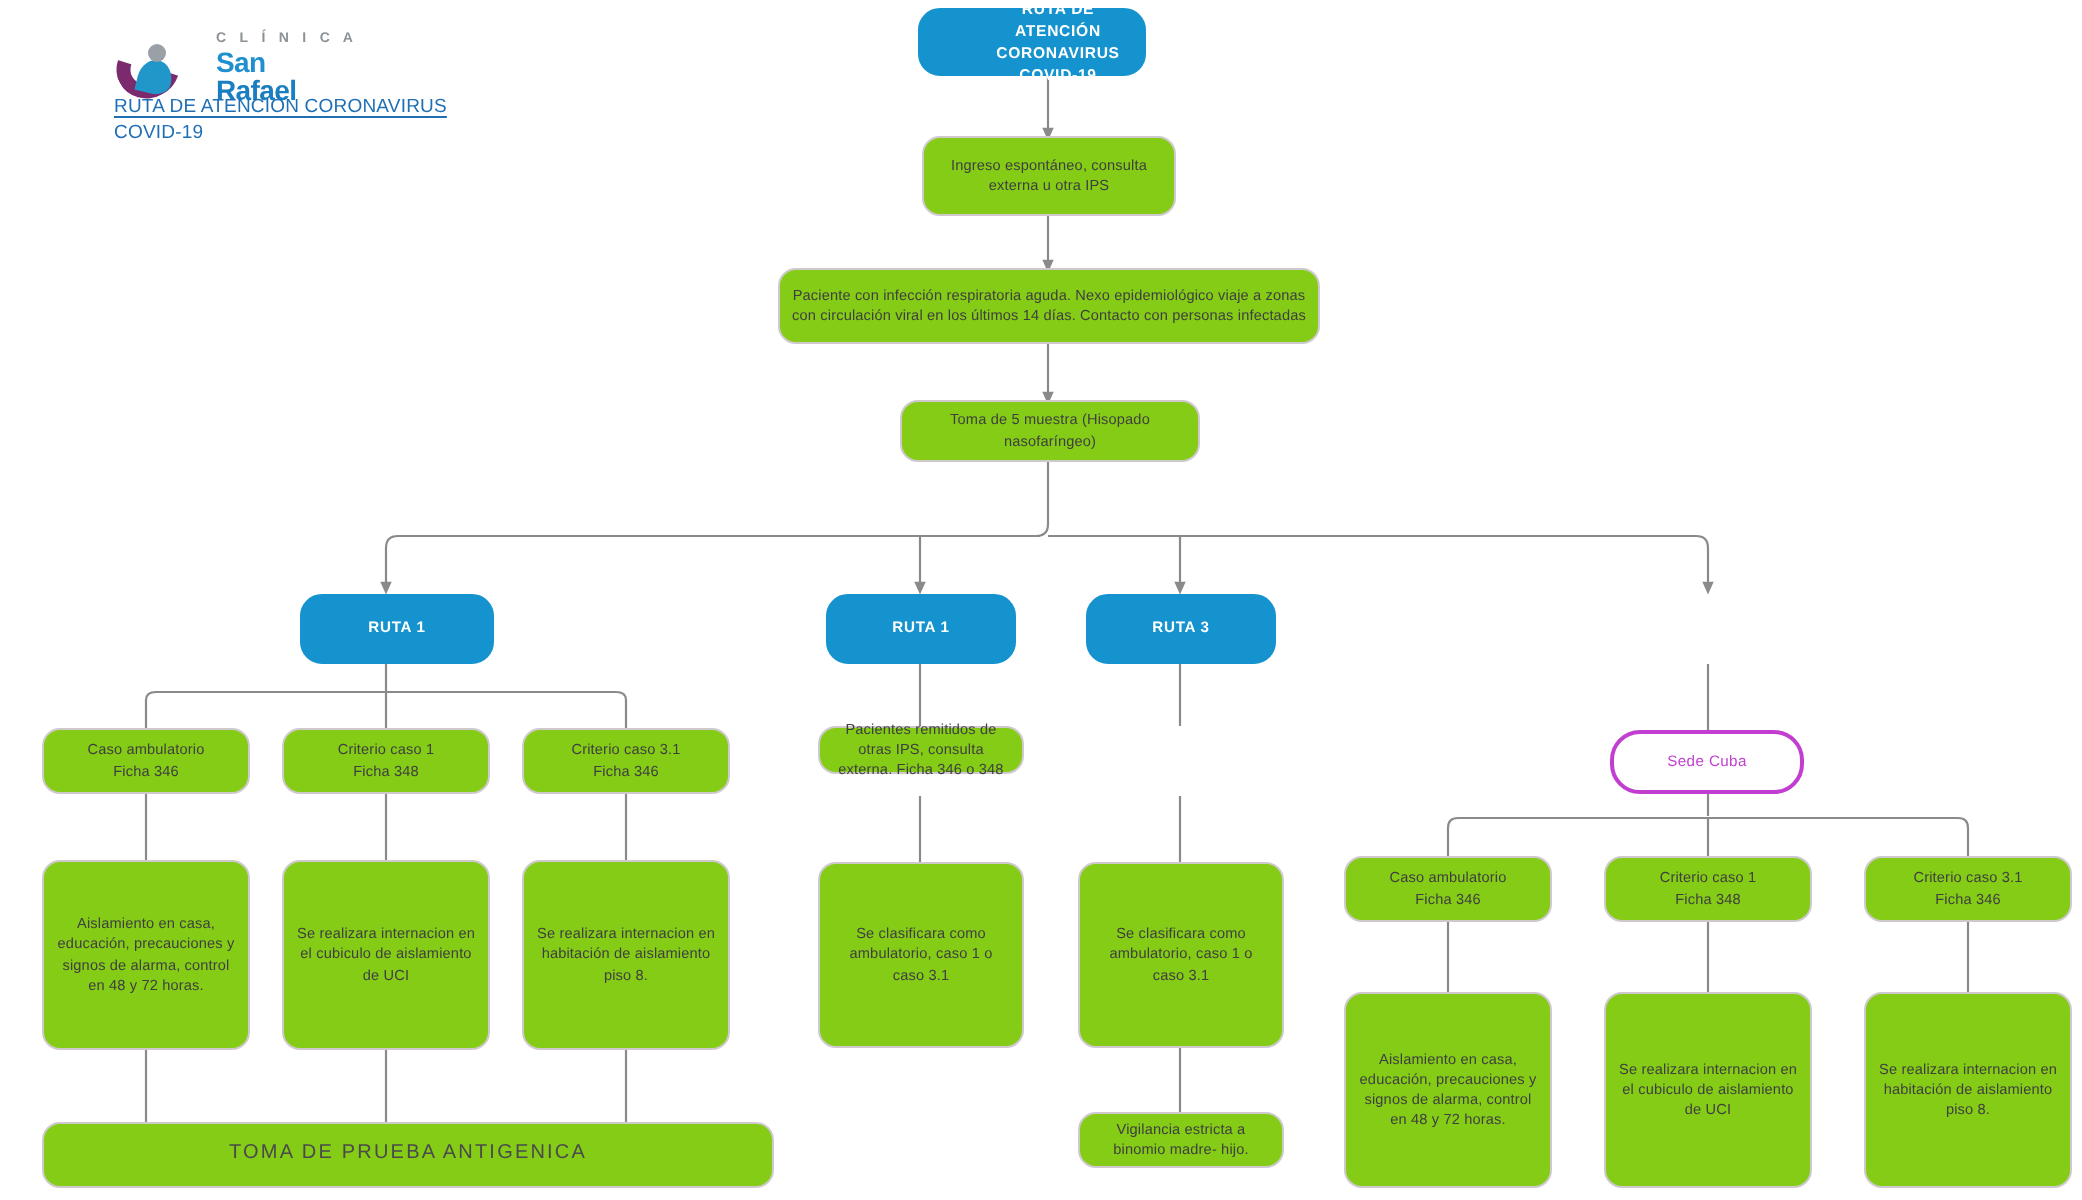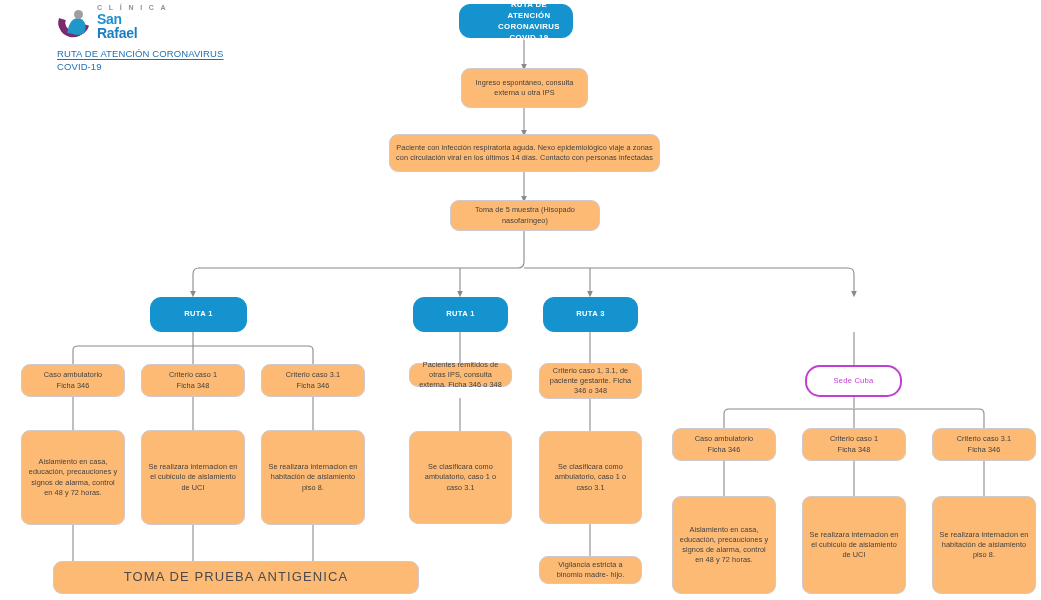--- a/index.html
+++ b/index.html
@@ -6,21 +6,21 @@
   html,body { background:#ffffff; }
   body {
     width:1041px; height:600px; position:relative; overflow:hidden;
     font-family:"Liberation Sans", sans-serif;
     color:#3b3b3b;
   }
   #canvas { position:absolute; inset:0; }
   svg.lines { position:absolute; left:0; top:0; width:1041px; height:600px; pointer-events:none; }
 
   
-  .logo-wrap { position:absolute; left:58px; top:4px; display:flex; align-items:center; gap:5px; }
+  .logo-wrap { position:absolute; left:58px; top:16px; display:flex; align-items:center; gap:16px; }
   .logo-mark { position:relative; width:34px; height:34px; }
   .logo-mark .ring {
     position:absolute; left:0; top:2px; width:32px; height:30px; border-radius:50%;
     border:7px solid #7b2a6e;
     border-top-color:transparent; border-right-color:transparent;
     transform:rotate(-28deg);
   }
   .logo-mark .body {
     position:absolute; left:11px; top:13px; width:17px; height:17px;
     background:#2196c9; border-radius:50% 50% 50% 0/60% 60% 40% 40%;
@@ -47,32 +47,32 @@
   .doc-title u { text-decoration:underline; text-underline-offset:2px; }
 
   
   .node {
     position:absolute; display:flex; align-items:center; justify-content:center;
     text-align:center; border-radius:9px;
     font-size:7.3px; line-height:10.2px; letter-spacing:0.08px;
     padding:3px 6px;
   }
   .node.gray {
-    background:#fdba74; border:1px solid #cfc9ce; color:#3f3f40;
+    background:#84cc16; border:1px solid #cfc9ce; color:#3f3f40;
   }
   .node.blue {
     background:#1593ce; border:1px solid #1593ce; color:#ffffff;
     font-weight:bold; font-size:7.6px; letter-spacing:0.35px; border-radius:11px;
   }
   .node.blue.big { font-size:7.8px; line-height:11px; }
   .node.purple {
     background:#ffffff; border:2px solid #c13ed0; color:#c13ed0;
     border-radius:15px; font-size:7.6px; letter-spacing:0.2px;
   }
-  .node.wide-bar { font-size:13px; letter-spacing:1.1px; color:#4a4a4c;margin-left:32px; }
+  .node.wide-bar { font-size:10px; letter-spacing:1.1px; color:#4a4a4c; }
 </style>
 </head>
 <body>
 
 <div id="canvas">
 
   <svg class="lines" viewBox="0 0 1041 600" xmlns="http://www.w3.org/2000/svg">
     <defs>
       <marker id="arw" markerWidth="7" markerHeight="7" refX="3.2" refY="3.2" orient="auto" markerUnits="strokeWidth">
         <path d="M0.4,0.6 L6.2,3.2 L0.4,5.8 z" fill="#8a8a8a"></path>
@@ -156,21 +156,20 @@
   <div class="node gray" style="left:141px; top:364px; width:104px; height:33px;">Criterio caso 1<br>Ficha 348</div>
   <div class="node gray" style="left:261px; top:364px; width:104px; height:33px;">Criterio caso 3.1<br>Ficha 346</div>
 
   <div class="node gray" style="left:21px; top:430px; width:104px; height:95px;">Aislamiento en casa, educación, precauciones y signos de alarma, control en 48 y 72 horas.</div>
   <div class="node gray" style="left:141px; top:430px; width:104px; height:95px;">Se realizara internacion en el cubiculo de aislamiento de UCI</div>
   <div class="node gray" style="left:261px; top:430px; width:104px; height:95px;">Se realizara internacion en habitación de aislamiento piso 8.</div>
 
   <div class="node gray" style="left:409px; top:363px; width:103px; height:24px;">Pacientes remitidos de otras IPS, consulta externa. Ficha 346 o 348</div>
   <div class="node gray" style="left:409px; top:431px; width:103px; height:93px;">Se clasificara como ambulatorio, caso 1 o caso 3.1</div>
 
-  <div class="node gray" style="left:539px; top:363px; width:103px; height:36px;">Criterio caso 1, 3.1, de paciente gestante. Ficha 346 o 348</div>
   <div class="node gray" style="left:539px; top:431px; width:103px; height:93px;">Se clasificara como ambulatorio, caso 1 o caso 3.1</div>
   <div class="node gray" style="left:539px; top:556px; width:103px; height:28px;">Vigilancia estricta a binomio madre- hijo.</div>
 
   <div class="node purple" style="left:805px; top:365px; width:97px; height:32px;">Sede Cuba</div>
 
   <div class="node gray" style="left:672px; top:428px; width:104px; height:33px;">Caso ambulatorio<br>Ficha 346</div>
   <div class="node gray" style="left:802px; top:428px; width:104px; height:33px;">Criterio caso 1<br>Ficha 348</div>
   <div class="node gray" style="left:932px; top:428px; width:104px; height:33px;">Criterio caso 3.1<br>Ficha 346</div>
 
   <div class="node gray" style="left:672px; top:496px; width:104px; height:98px;">Aislamiento en casa, educación, precauciones y signos de alarma, control en 48 y 72 horas.</div>

